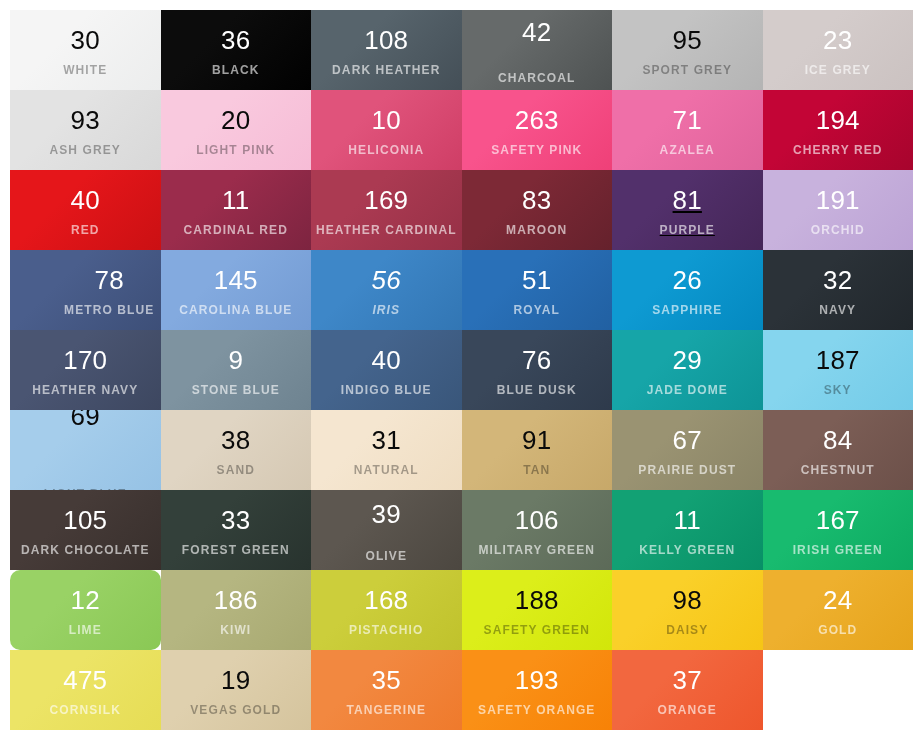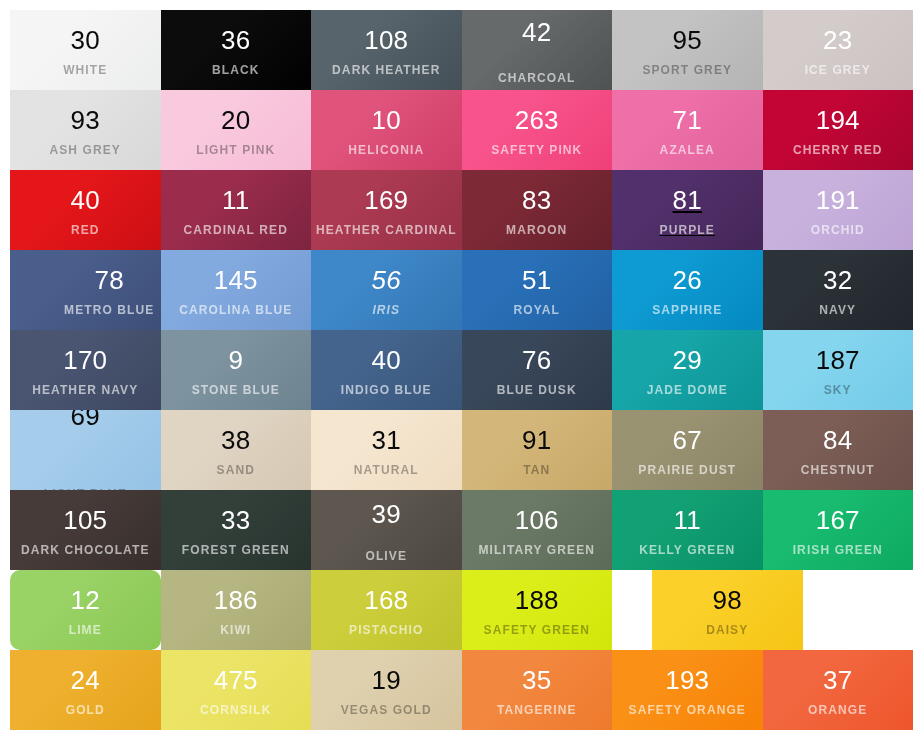--- a/index.html
+++ b/index.html
@@ -237,21 +237,21 @@
       <div class="swatch-label">KIWI</div>
     </div>
     <div class="swatch light-text" style="background: linear-gradient(135deg, rgb(204, 206, 59) 0%, rgb(204, 206, 59) 35%, rgb(192, 194, 44) 100%);">
       <div class="swatch-count">168</div>
       <div class="swatch-label">PISTACHIO</div>
     </div>
     <div class="swatch dark-text" style="background: linear-gradient(135deg, rgb(220, 238, 26) 0%, rgb(220, 238, 26) 35%, rgb(210, 230, 10) 100%);">
       <div class="swatch-count">188</div>
       <div class="swatch-label">SAFETY GREEN</div>
     </div>
-    <div class="swatch dark-text" style="background: linear-gradient(135deg, rgb(250, 208, 41) 0%, rgb(250, 208, 41) 35%, rgb(246, 197, 21) 100%); margin-left: 40px;">
+    <div class="swatch dark-text" style="background: linear-gradient(135deg, rgb(250, 208, 41) 0%, rgb(250, 208, 41) 35%, rgb(246, 197, 21) 100%);">
       <div class="swatch-count">98</div>
       <div class="swatch-label">DAISY</div>
     </div>
     <div class="swatch light-text" style="background: linear-gradient(135deg, rgb(238, 176, 46) 0%, rgb(238, 176, 46) 35%, rgb(230, 164, 28) 100%);">
       <div class="swatch-count">24</div>
       <div class="swatch-label">GOLD</div>
     </div>
     <div class="swatch light-text" style="background: linear-gradient(135deg, rgb(236, 228, 102) 0%, rgb(236, 228, 102) 35%, rgb(230, 221, 85) 100%);">
       <div class="swatch-count">475</div>
       <div class="swatch-label">CORNSILK</div>

